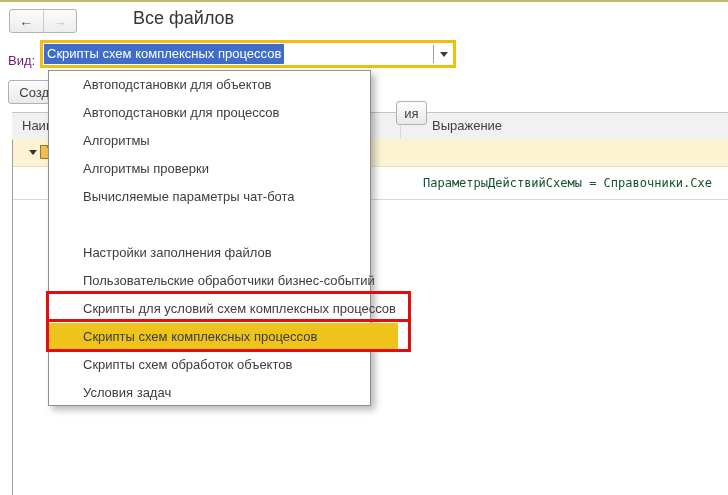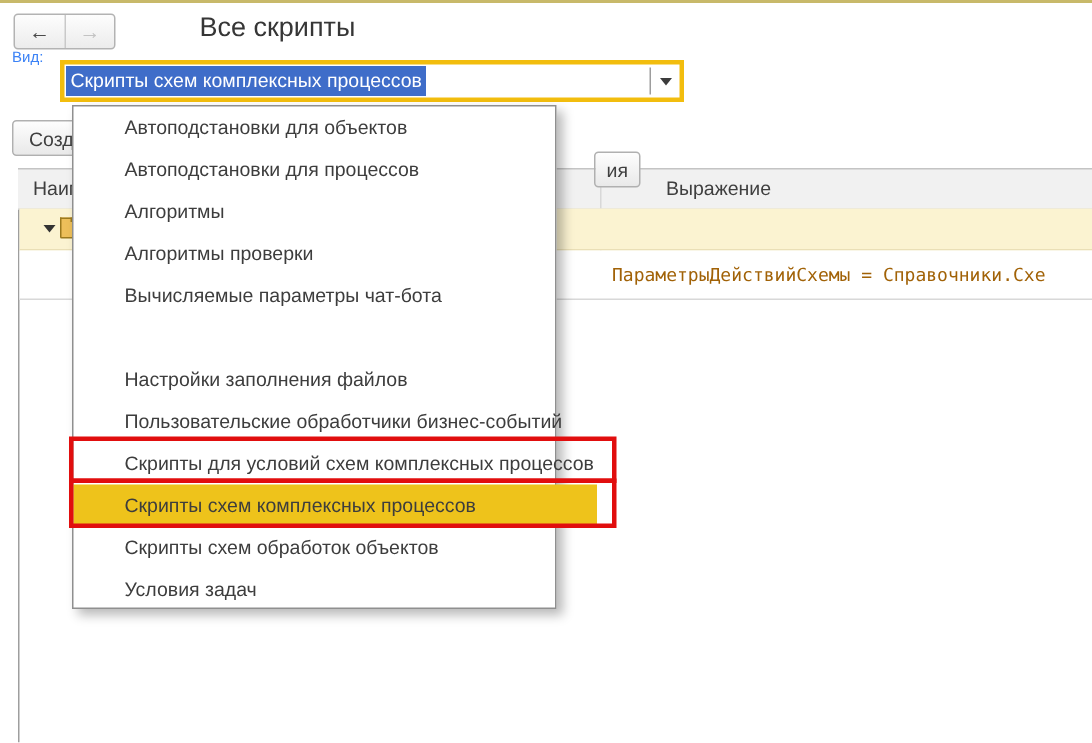--- a/index.html
+++ b/index.html
@@ -11,48 +11,48 @@
 
   
   .nav-group{position:absolute;left:9px;top:9px;width:66px;height:22px;border:1px solid #b3b3b3;border-radius:3px;background:linear-gradient(#fdfdfd,#ececec);display:flex;}
   .nav-btn{flex:1;display:flex;align-items:center;justify-content:center;font-size:14px;cursor:pointer;}
   .nav-btn.back{color:#4a4a4a;border-right:1px solid #c9c9c9;}
   .nav-btn.fwd{color:#c3c3c3;}
 
   .page-title{position:absolute;left:133px;top:8px;font-size:18px;color:#363636;}
 
   
-  .filter-label{position:absolute;left:8px;top:33px;font-size:10px;color:#3b82f6;}
+  .filter-label{position:absolute;left:8px;top:53px;font-size:13px;color:#701a75;}
   .combo{position:absolute;left:40px;top:40px;width:410px;height:22px;background:#fff;border:3px solid #f2bd0e;display:flex;align-items:stretch;}
   .combo-selection{margin:1px 0 1px 1px;background:#3f6dc9;color:#fff;font-size:13px;line-height:20px;padding:0 3px;white-space:nowrap;}
   .combo-spacer{flex:1;}
   .combo-divider{width:1px;background:#9d9d9d;margin:2px 0;}
   .combo-btn{width:19px;display:flex;align-items:center;justify-content:center;cursor:pointer;}
   .tri-down{width:0;height:0;border-left:4px solid transparent;border-right:4px solid transparent;border-top:5px solid #3c3c3c;}
 
   
   .btn{position:absolute;height:22px;border:1px solid #b0b0b0;border-radius:3px;background:linear-gradient(#fdfdfd,#e9e9e9);font-size:13px;color:#3f3f3f;display:flex;align-items:center;justify-content:center;z-index:2;cursor:pointer;}
   .btn-create{left:8px;top:80px;width:70px;}
   .btn-clipped{left:396px;top:81px;width:29px;margin-top:20px;}
 
   
   .table-left-border{position:absolute;left:12px;top:112px;width:1px;height:383px;background:#9e9e9e;z-index:1;}
   .thead{position:absolute;left:12px;top:112px;width:716px;height:26px;background:#f1f1f1;border-top:1px solid #c4c4c4;border-bottom:1px solid #cfcfcf;z-index:1;}
   .th{position:absolute;top:0;height:26px;line-height:26px;font-size:13px;color:#3f3f3f;white-space:nowrap;}
   .th-name{left:10px;}
-  .th-expr{left:396px;margin-left:36px;}
+  .th-expr{left:384px;margin-left:36px;}
   .col-divider{position:absolute;left:400px;top:112px;width:1px;height:88px;background:#d8d8d8;z-index:1;}
 
   .group-row{position:absolute;left:13px;top:139px;width:715px;height:27px;background:#fbf3d1;border-bottom:1px solid #eadfb6;z-index:1;cursor:pointer;}
   .expand-arrow{position:absolute;left:16px;top:11px;width:0;height:0;border-left:4px solid transparent;border-right:4px solid transparent;border-top:5px solid #333;}
   .folder{position:absolute;left:27px;top:8px;width:13px;height:10px;background:#edbf5a;border:1px solid #9c7a1e;border-radius:1px;}
   .folder::before{content:"";position:absolute;top:-3px;left:-1px;width:6px;height:2px;background:#edbf5a;border:1px solid #9c7a1e;border-bottom:none;}
 
   .data-row{position:absolute;left:13px;top:167px;width:715px;height:32px;background:#fff;border-bottom:1px solid #d8d8d8;z-index:1;cursor:pointer;}
-  .expr-text{position:absolute;left:395px;top:9px;font-family:"DejaVu Sans Mono",monospace;font-size:12px;color:#a16207;white-space:nowrap;}
+  .expr-text{position:absolute;left:410px;top:9px;font-family:"DejaVu Sans Mono",monospace;font-size:12px;color:#14532d;white-space:nowrap;}
 
   
   .dropdown{position:absolute;left:48px;top:70px;width:323px;height:336px;background:#fff;border:1px solid #8f8f8f;box-sizing:border-box;box-shadow:4px 4px 7px rgba(0,0,0,0.28);z-index:5;}
   .dd-item{position:absolute;left:0;width:349px;height:28px;line-height:28px;padding-left:34px;box-sizing:border-box;font-size:13px;color:#3d3d3d;white-space:nowrap;cursor:pointer;}
   .dd-item.selected{background:#eec31b;}
 
   
   .annot{position:absolute;border:3px solid #e10e0e;background:transparent;z-index:10;pointer-events:none;}
   .annot-1{left:46px;top:291px;width:359px;height:25px;}
   .annot-2{left:46px;top:319px;width:359px;height:27px;}
@@ -66,21 +66,21 @@
 
   <div class="nav-group">
     <div class="nav-btn back">
       <span>←</span>
     </div>
     <div class="nav-btn fwd">
       <span>→</span>
     </div>
   </div>
 
-  <div class="page-title">Все скрипты</div>
+  <div class="page-title">Все файлов</div>
 
   <div class="filter-label">Вид:</div>
   <div class="combo">
     <div class="combo-selection">Скрипты схем комплексных процессов</div>
     <div class="combo-spacer"></div>
     <div class="combo-divider"></div>
     <div class="combo-btn">
       <span class="tri-down"></span>
     </div>
   </div>

